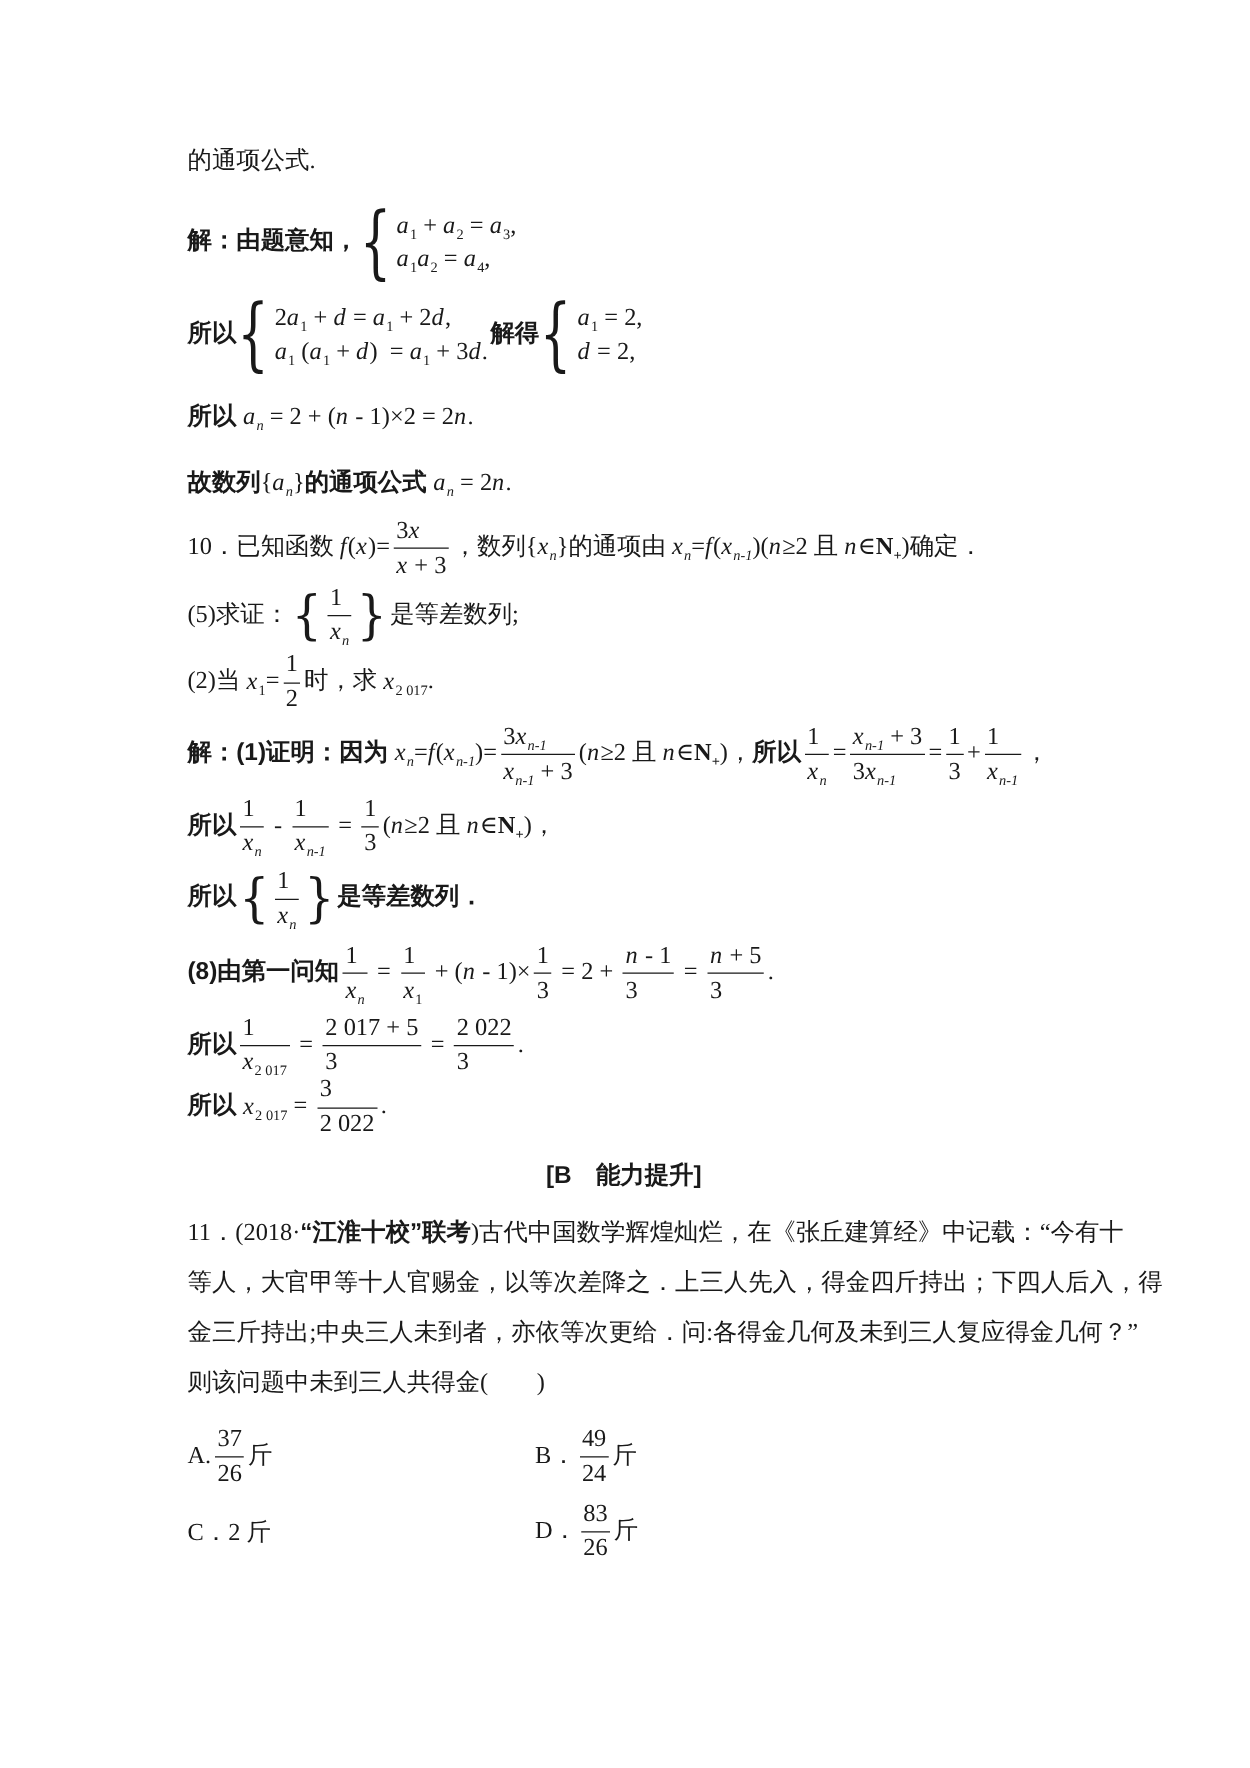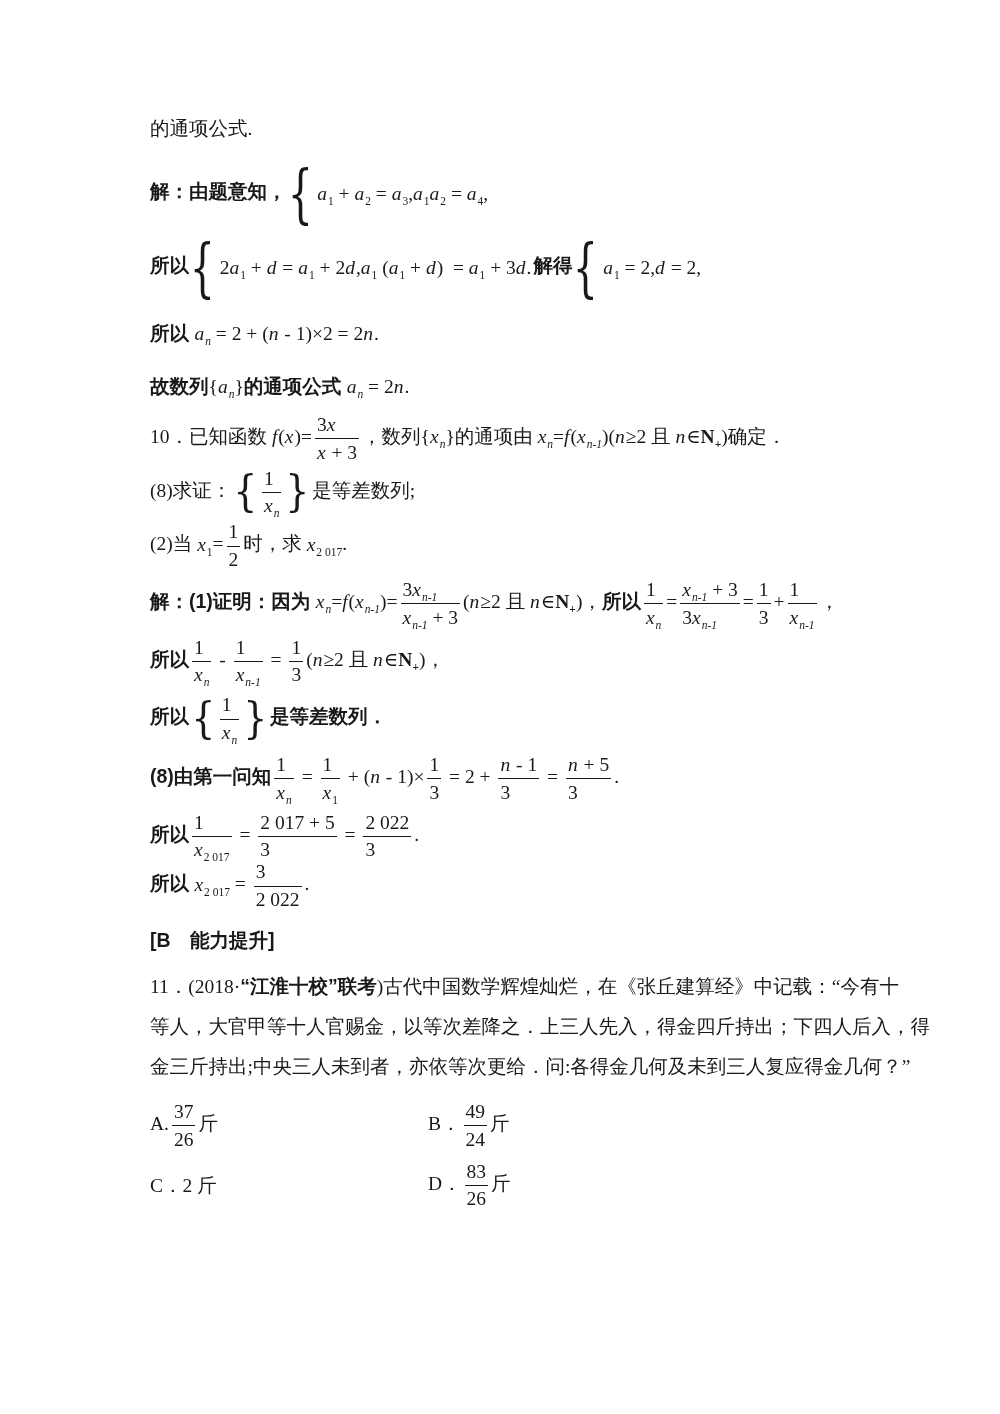--- a/index.html
+++ b/index.html
@@ -3,41 +3,41 @@
 <meta charset="utf-8">
 <style>
   html,body{margin:0;padding:0}
   body{
     width:1000px;height:1414px;overflow:hidden;background:#ffffff;color:#191919;
     font-family:"Liberation Serif","DejaVu Serif",serif;
   }
   #content{box-sizing:border-box;width:986px;padding:114px 138px 0 150px}
 
   .line{display:block;font-size:19.5px;line-height:30px;white-space:nowrap}
-  .center-line{display:block;text-align:left;font-size:19.5px;line-height:26px;white-space:normal}
+  .center-line{display:block;text-align:center;font-size:19.5px;line-height:26px;white-space:normal}
   .para{display:block;font-size:19.5px;line-height:40px;white-space:normal;text-align:justify;text-align-last:justify}
   .para-plain{display:block;font-size:19.5px;line-height:40px;white-space:normal}
 
   .cjk{white-space:pre}
   .hei{font-weight:bold;font-family:"Liberation Sans","DejaVu Sans",sans-serif}
   .mvar{white-space:pre}
   .vi{font-style:italic;font-family:"Liberation Serif","DejaVu Serif",serif;padding-right:1px}
   .mnum,.mop{white-space:pre}
   .mbold{font-weight:bold;white-space:pre}
   sub{font-size:11.5px;line-height:0;letter-spacing:0}
   .iti{font-style:italic}
 
   .frac{display:inline-flex;flex-direction:column;align-items:flex-start;vertical-align:middle;margin:0 3px;line-height:1.12}
   .fnum,.fden{white-space:pre;padding:0 2px;display:inline-block}
   .fbar{align-self:stretch;height:0;border-top:1.5px solid #191919;margin:2.5px 0}
 
   .bgroup{display:inline-flex;align-items:center;vertical-align:middle;margin:0 2px}
   .brace2{font-family:"DejaVu Serif",serif;font-size:64px;line-height:1;display:inline-block;
           transform:scaleX(0.62);transform-origin:50% 50%;margin:0 -7px 0 -9px;font-weight:400}
-  .brows{display:inline-flex;flex-direction:row;row-gap:2px;margin-left:4px}
+  .brows{display:inline-flex;flex-direction:column;row-gap:2px;margin-left:4px}
   .brow{display:block;white-space:pre;line-height:1.3}
 
   .wgroup{display:inline-flex;align-items:center;vertical-align:middle;margin:0 1px}
   .wbrace{font-family:"DejaVu Serif",serif;font-size:42px;line-height:1;display:inline-block;transform:scaleX(0.9)}
 
   .cols{display:flex;align-items:center}
   .colA{width:278px;display:block;white-space:nowrap;font-size:19.5px}
   .colB{display:block;white-space:nowrap;font-size:19.5px}
 
   [data-name="solution9-system1"]{margin-top:18px}
@@ -84,21 +84,21 @@
             <span class="brow" data-name="equation-row"><span class="mvar" data-name="math-variable"><span class="vi" data-name="variable-glyph">d</span></span><span class="mop" data-name="math-operator"> = </span><span class="mnum" data-name="math-number">2</span><span class="mop" data-name="math-operator">,</span></span>
           </span>
         </span></div>
       <div class="line" data-name="solution9-general"><span class="cjk hei" data-name="text-run">所以 </span><span class="mvar" data-name="math-variable"><span class="vi" data-name="variable-glyph">a</span><sub class="iti" data-name="math-subscript">n</sub></span><span class="mop" data-name="math-operator"> = </span><span class="mnum" data-name="math-number">2</span><span class="mop" data-name="math-operator"> + (</span><span class="mvar" data-name="math-variable"><span class="vi" data-name="variable-glyph">n</span></span><span class="mop" data-name="math-operator"> - </span><span class="mnum" data-name="math-number">1</span><span class="mop" data-name="math-operator">)×</span><span class="mnum" data-name="math-number">2</span><span class="mop" data-name="math-operator"> = </span><span class="mnum" data-name="math-number">2</span><span class="mvar" data-name="math-variable"><span class="vi" data-name="variable-glyph">n</span></span><span class="mop" data-name="math-operator">.</span></div>
       <div class="line" data-name="solution9-conclusion"><span class="cjk hei" data-name="text-run">故数列</span><span class="mop" data-name="math-operator">{</span><span class="mvar" data-name="math-variable"><span class="vi" data-name="variable-glyph">a</span><sub class="iti" data-name="math-subscript">n</sub></span><span class="mop" data-name="math-operator">}</span><span class="cjk hei" data-name="text-run">的通项公式 </span><span class="mvar" data-name="math-variable"><span class="vi" data-name="variable-glyph">a</span><sub class="iti" data-name="math-subscript">n</sub></span><span class="mop" data-name="math-operator"> = </span><span class="mnum" data-name="math-number">2</span><span class="mvar" data-name="math-variable"><span class="vi" data-name="variable-glyph">n</span></span><span class="mop" data-name="math-operator">.</span></div>
       <div class="line" data-name="problem10"><span class="cjk" data-name="text-run">10．已知函数 </span><span class="mvar" data-name="math-variable"><span class="vi" data-name="variable-glyph">f</span></span><span class="mop" data-name="math-operator">(</span><span class="mvar" data-name="math-variable"><span class="vi" data-name="variable-glyph">x</span></span><span class="mop" data-name="math-operator">)=</span><span class="frac" data-name="math-fraction">
           <span class="fnum" data-name="fraction-numerator"><span class="mnum" data-name="math-number">3</span><span class="mvar" data-name="math-variable"><span class="vi" data-name="variable-glyph">x</span></span></span>
           <span class="fbar" data-name="fraction-bar"></span>
           <span class="fden" data-name="fraction-denominator"><span class="mvar" data-name="math-variable"><span class="vi" data-name="variable-glyph">x</span></span><span class="mop" data-name="math-operator"> + </span><span class="mnum" data-name="math-number">3</span></span>
         </span><span class="cjk" data-name="text-run">，数列</span><span class="mop" data-name="math-operator">{</span><span class="mvar" data-name="math-variable"><span class="vi" data-name="variable-glyph">x</span><sub class="iti" data-name="math-subscript">n</sub></span><span class="mop" data-name="math-operator">}</span><span class="cjk" data-name="text-run">的通项由 </span><span class="mvar" data-name="math-variable"><span class="vi" data-name="variable-glyph">x</span><sub class="iti" data-name="math-subscript">n</sub></span><span class="mop" data-name="math-operator">=</span><span class="mvar" data-name="math-variable"><span class="vi" data-name="variable-glyph">f</span></span><span class="mop" data-name="math-operator">(</span><span class="mvar" data-name="math-variable"><span class="vi" data-name="variable-glyph">x</span><sub class="iti" data-name="math-subscript">n-1</sub></span><span class="mop" data-name="math-operator">)(</span><span class="mvar" data-name="math-variable"><span class="vi" data-name="variable-glyph">n</span></span><span class="mop" data-name="math-operator">≥</span><span class="mnum" data-name="math-number">2</span><span class="cjk" data-name="text-run"> 且 </span><span class="mvar" data-name="math-variable"><span class="vi" data-name="variable-glyph">n</span></span><span class="mop" data-name="math-operator">∈</span><span class="mbold" data-name="math-set-symbol">N<sub data-name="math-subscript">+</sub></span><span class="mop" data-name="math-operator">)</span><span class="cjk" data-name="text-run">确定．</span></div>
-      <div class="line" data-name="problem10-part1"><span class="cjk" data-name="text-run">(8)求证：</span><span class="wgroup" data-name="braced-sequence">
+      <div class="line" data-name="problem10-part1"><span class="cjk" data-name="text-run">(5)求证：</span><span class="wgroup" data-name="braced-sequence">
           <span class="wbrace" data-name="left-brace-icon">{</span>
           <span class="winner" data-name="sequence-term"><span class="frac" data-name="math-fraction">
               <span class="fnum" data-name="fraction-numerator"><span class="mnum" data-name="math-number">1</span></span>
               <span class="fbar" data-name="fraction-bar"></span>
               <span class="fden" data-name="fraction-denominator"><span class="mvar" data-name="math-variable"><span class="vi" data-name="variable-glyph">x</span><sub class="iti" data-name="math-subscript">n</sub></span></span>
             </span></span>
           <span class="wbrace" data-name="right-brace-icon">}</span>
         </span><span class="cjk" data-name="text-run">是等差数列;</span></div>
       <div class="line" data-name="problem10-part2"><span class="cjk" data-name="text-run">(2)当 </span><span class="mvar" data-name="math-variable"><span class="vi" data-name="variable-glyph">x</span><sub data-name="math-subscript">1</sub></span><span class="mop" data-name="math-operator">=</span><span class="frac" data-name="math-fraction">
           <span class="fnum" data-name="fraction-numerator"><span class="mnum" data-name="math-number">1</span></span>
@@ -184,20 +184,21 @@
         </span><span class="mop" data-name="math-operator">.</span></div>
       <div class="line" data-name="solution10-x2017"><span class="cjk hei" data-name="text-run">所以 </span><span class="mvar" data-name="math-variable"><span class="vi" data-name="variable-glyph">x</span><sub data-name="math-subscript">2 017</sub></span><span class="mop" data-name="math-operator"> = </span><span class="frac" data-name="math-fraction">
           <span class="fnum" data-name="fraction-numerator"><span class="mnum" data-name="math-number">3</span></span>
           <span class="fbar" data-name="fraction-bar"></span>
           <span class="fden" data-name="fraction-denominator"><span class="mnum" data-name="math-number">2 022</span></span>
         </span><span class="mop" data-name="math-operator">.</span></div>
       <div class="center-line" data-name="section-b-header"><span class="cjk hei" data-name="text-run">[B　能力提升]</span></div>
       <div class="para" data-name="problem11-line1"><span class="cjk" data-name="text-run">11．(2018·</span><span class="cjk hei" data-name="text-run">“江淮十校”联考</span><span class="cjk" data-name="text-run">)古代中国数学辉煌灿烂，在《张丘建算经》中记载：“今有十</span></div>
       <div class="para" data-name="problem11-line2"><span class="cjk" data-name="text-run">等人，大官甲等十人官赐金，以等次差降之．上三人先入，得金四斤持出；下四人后入，得</span></div>
       <div class="para" data-name="problem11-line3"><span class="cjk" data-name="text-run">金三斤持出;中央三人未到者，亦依等次更给．问:各得金几何及未到三人复应得金几何？”</span></div>
+      <div class="para-plain" data-name="problem11-line4"><span class="cjk" data-name="text-run">则该问题中未到三人共得金(　　)</span></div>
       <div class="cols" data-name="options-row-1">
         <span class="colA" data-name="option-left"><span class="cjk" data-name="text-run">A.</span><span class="frac" data-name="math-fraction">
             <span class="fnum" data-name="fraction-numerator"><span class="mnum" data-name="math-number">37</span></span>
             <span class="fbar" data-name="fraction-bar"></span>
             <span class="fden" data-name="fraction-denominator"><span class="mnum" data-name="math-number">26</span></span>
           </span><span class="cjk" data-name="text-run">斤</span></span>
         <span class="colB" data-name="option-right"><span class="cjk" data-name="text-run">B．</span><span class="frac" data-name="math-fraction">
             <span class="fnum" data-name="fraction-numerator"><span class="mnum" data-name="math-number">49</span></span>
             <span class="fbar" data-name="fraction-bar"></span>
             <span class="fden" data-name="fraction-denominator"><span class="mnum" data-name="math-number">24</span></span>

